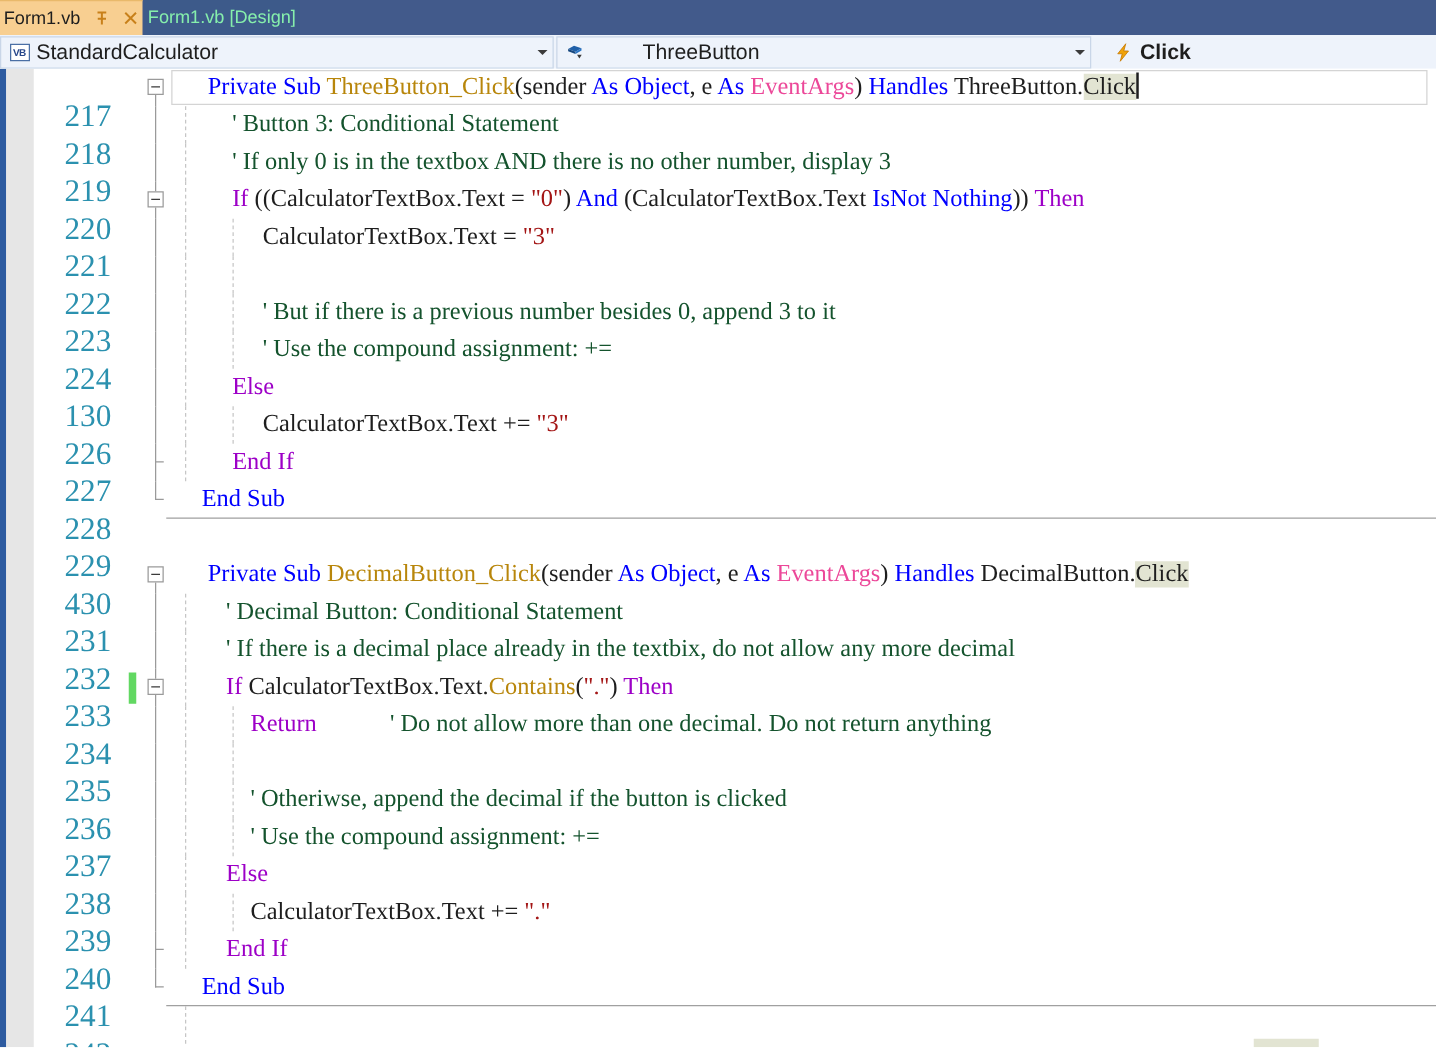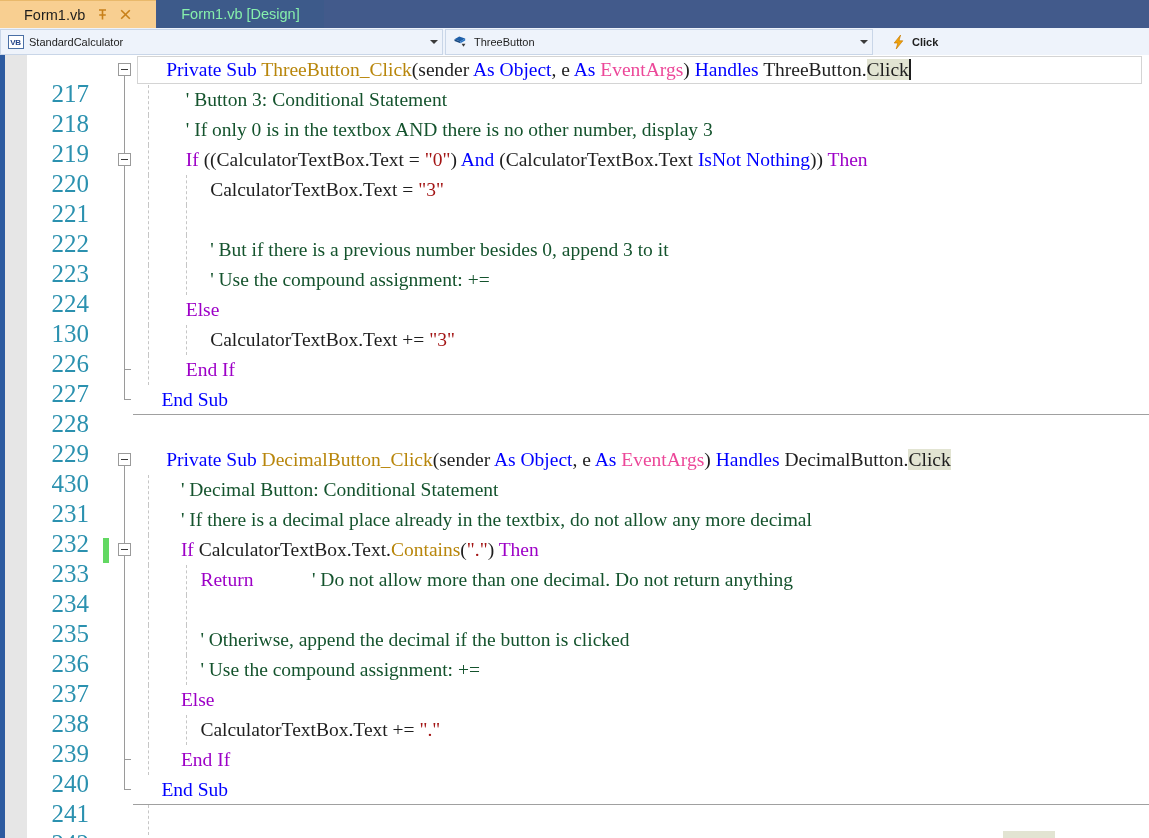--- a/index.html
+++ b/index.html
@@ -23,21 +23,21 @@
     width: 1149px; height: 28px;
     background: #3f5striped;
     background: #425a8b;
     display: flex;
     align-items: stretch;
   }
   .tab {
     display: flex;
     align-items: center;
     font-size: 14.5px;
-    padding: 0 24px;
+    padding: 0 3px;
     white-space: nowrap;
     box-sizing: border-box;
   }
   .tab-active {
     background: #f8cf91;
     color: #1e1e1e;
     border-top: 1px solid #e9b96b;
   }
   .tab-inactive {
     background: #3d5a8a;
@@ -72,39 +72,39 @@
     display: flex;
     align-items: center;
     background: #eef3fb;
     border: 1px solid #c9d6e8;
     box-sizing: border-box;
     height: 26px;
     margin-top: 1px;
     position: relative;
   }
   .nav-combo.c1 { width: 443px; }
-  .nav-combo.c2 { width: 428px; margin-left: 2px; }
+  .nav-combo.c2 { width: 428px; margin-left: 2px; gap: 40px; }
   .nav-static {
     display: flex;
     align-items: center;
     height: 26px;
     margin-top: 1px;
     margin-left: 3px;
     padding-left: 8px;
     width: 258px;
     box-sizing: border-box;
   }
   .nav-icon {
     width: 17px; height: 16px;
     margin: 0 5px 0 6px;
     flex: 0 0 auto;
     display: flex; align-items: center; justify-content: center;
   }
   .nav-text {
-    font-size: 11px;
+    font-size: 17px;
     color: #1e1e1e;
     flex: 1 1 auto;
     white-space: nowrap;
     overflow: hidden;
   }
   .nav-text.bold { font-weight: bold; }
   .nav-arrow {
     width: 17px;
     flex: 0 0 auto;
     display: flex;

